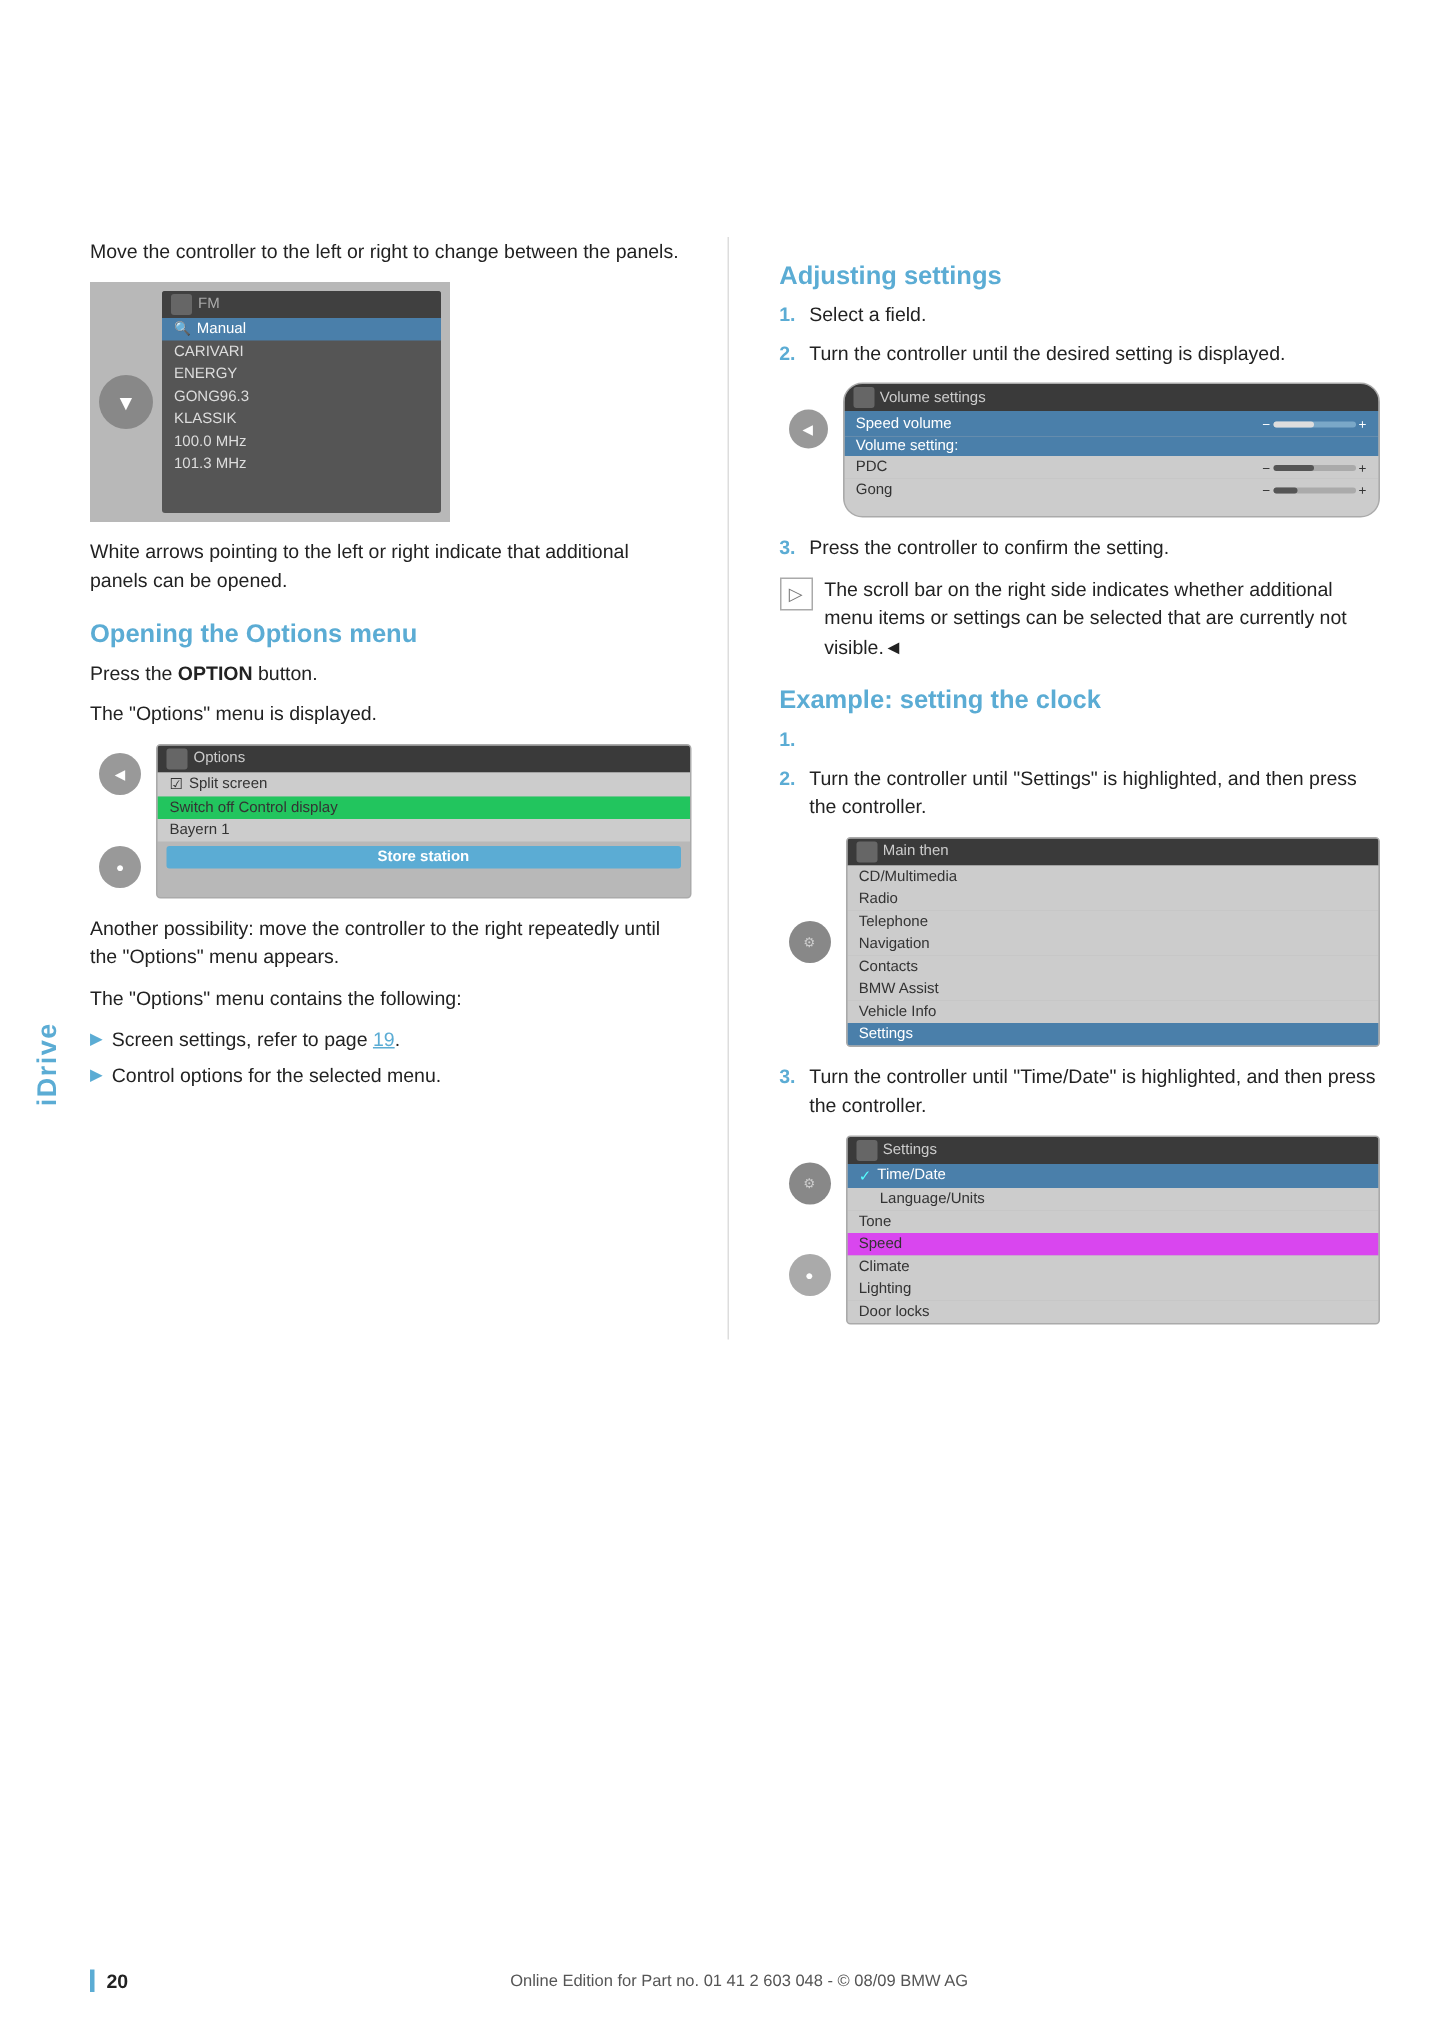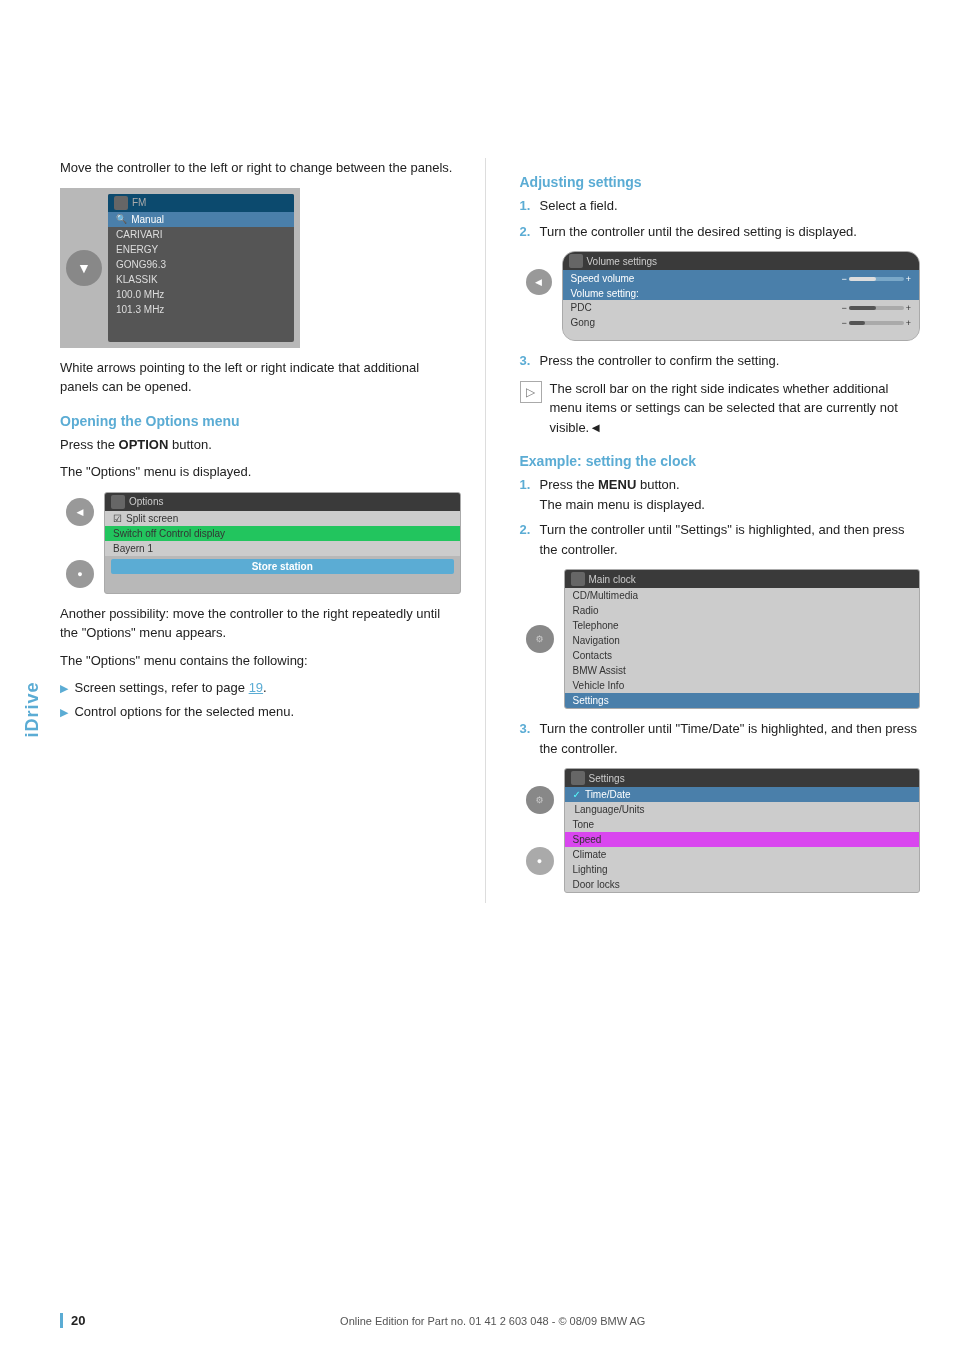--- a/index.html
+++ b/index.html
@@ -72,21 +72,21 @@
 
     p {
       margin-bottom: 8px;
       line-height: 1.5;
       font-size: 13px;
     }
 
     
     .section-heading {
       color: #5bacd4;
-      font-size: 14px;
+      font-size: 17px;
       font-weight: bold;
       margin-top: 16px;
       margin-bottom: 6px;
     }
 
     
     .numbered-list {
       list-style: none;
       padding: 0;
       margin-bottom: 8px;
@@ -211,21 +211,21 @@
       <p>Move the controller to the left or right to change between the panels.</p>
 
       <div class="fm-screen" style="width:240px;height:160px;position:relative;margin:10px 0 10px 0;">
 
         <div style="position:absolute;left:6px;top:50%;transform:translateY(-50%);width:36px;height:36px;background:#888;border-radius:50%;display:flex;align-items:center;justify-content:center;">
           <span style="color:#fff;font-size:14px;">▼</span>
         </div>
 
         <div style="position:absolute;left:48px;top:6px;right:6px;bottom:6px;background:#555;border-radius:2px;overflow:hidden;">
 
-          <div style="background:#0c4a6e;color:#aaa;font-size:10px;padding:2px 6px;display:flex;align-items:center;gap:4px;">
+          <div style="background:#404040;color:#aaa;font-size:10px;padding:2px 6px;display:flex;align-items:center;gap:4px;">
             <span style="width:14px;height:14px;background:#666;border-radius:2px;display:inline-block;"></span>
             <span>FM</span>
           </div>
 
           <div style="background:#4a7faa;color:#fff;font-size:10px;padding:2px 8px;display:flex;align-items:center;gap:4px;">
             <span style="font-size:9px;">🔍</span>
             <span>Manual</span>
           </div>
           <div style="color:#ddd;font-size:10px;padding:2px 8px;">CARIVARI</div>
           <div style="color:#ddd;font-size:10px;padding:2px 8px;">ENERGY</div>
@@ -362,36 +362,35 @@
           <span>▷</span>
         </div>
         <span class="scroll-indicator-text">The scroll bar on the right side indicates whether additional menu items or settings can be selected that are currently not visible.◄</span>
       </div>
 
       <div class="section-heading">Example: setting the clock</div>
 
       <ol class="numbered-list">
         <li>
           <span class="num">1.</span>
-          <span>Press the <strong>MENU</strong> button.<br>The main menu is displayed.</span>
         </li>
         <li>
           <span class="num">2.</span>
           <span>Turn the controller until "Settings" is highlighted, and then press the controller.</span>
         </li>
       </ol>
 
       <div style="display:flex;align-items:center;gap:4px;margin:10px 0;">
         <div style="width:40px;display:flex;flex-direction:column;align-items:center;gap:3px;">
           <div style="width:28px;height:28px;background:#888;border-radius:50%;display:flex;align-items:center;justify-content:center;font-size:9px;color:#ccc;">⚙</div>
         </div>
         <div style="flex:1;background:#b8b8b8;border:1px solid #aaa;border-radius:3px;overflow:hidden;">
           <div style="background:#3a3a3a;color:#ccc;font-size:10px;padding:2px 6px;display:flex;align-items:center;gap:4px;">
             <span style="width:14px;height:14px;background:#666;border-radius:2px;display:inline-block;"></span>
-            <span>Main clock</span>
+            <span>Main then</span>
           </div>
           <div style="padding:2px 8px;font-size:10px;color:#333;background:#ccc;">CD/Multimedia</div>
           <div style="padding:2px 8px;font-size:10px;color:#333;background:#ccc;">Radio</div>
           <div style="padding:2px 8px;font-size:10px;color:#333;background:#ccc;">Telephone</div>
           <div style="padding:2px 8px;font-size:10px;color:#333;background:#ccc;">Navigation</div>
           <div style="padding:2px 8px;font-size:10px;color:#333;background:#ccc;">Contacts</div>
           <div style="padding:2px 8px;font-size:10px;color:#333;background:#ccc;">BMW Assist</div>
           <div style="padding:2px 8px;font-size:10px;color:#333;background:#ccc;">Vehicle Info</div>
           <div style="padding:2px 8px;font-size:10px;color:#fff;background:#4a7faa;">Settings</div>
         </div>
@@ -412,21 +411,21 @@
         <div style="flex:1;background:#b8b8b8;border:1px solid #aaa;border-radius:3px;overflow:hidden;">
           <div style="background:#3a3a3a;color:#ccc;font-size:10px;padding:2px 6px;display:flex;align-items:center;gap:4px;">
             <span style="width:14px;height:14px;background:#666;border-radius:2px;display:inline-block;"></span>
             <span>Settings</span>
           </div>
 
           <div style="padding:2px 8px;font-size:10px;color:#fff;background:#4a7faa;display:flex;align-items:center;gap:4px;">
             <span style="color:#5ff;">✓</span>
             <span>Time/Date</span>
           </div>
-          <div style="padding:2px 10px;font-size:10px;color:#333;background:#ccc;">Language/Units</div>
+          <div style="padding:2px 22px;font-size:10px;color:#333;background:#ccc;">Language/Units</div>
           <div style="padding:2px 8px;font-size:10px;color:#333;background:#ccc;">Tone</div>
           <div style="padding:2px 8px;font-size:10px;color:#333;background:#d946ef;">Speed</div>
           <div style="padding:2px 8px;font-size:10px;color:#333;background:#ccc;">Climate</div>
           <div style="padding:2px 8px;font-size:10px;color:#333;background:#ccc;">Lighting</div>
           <div style="padding:2px 8px;font-size:10px;color:#333;background:#ccc;">Door locks</div>
         </div>
       </div>
 
     </div>
   </div>

